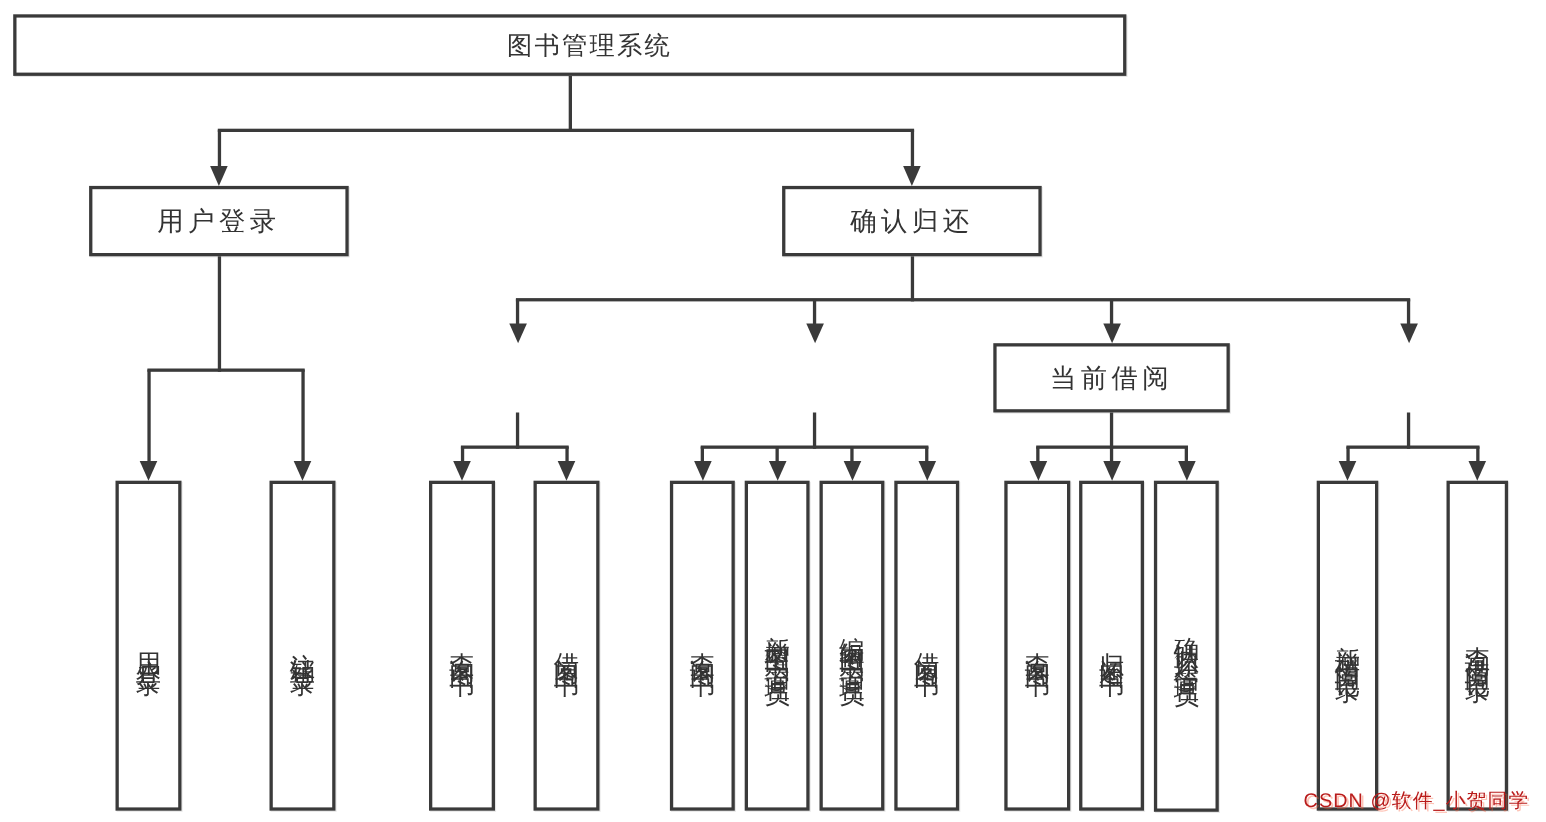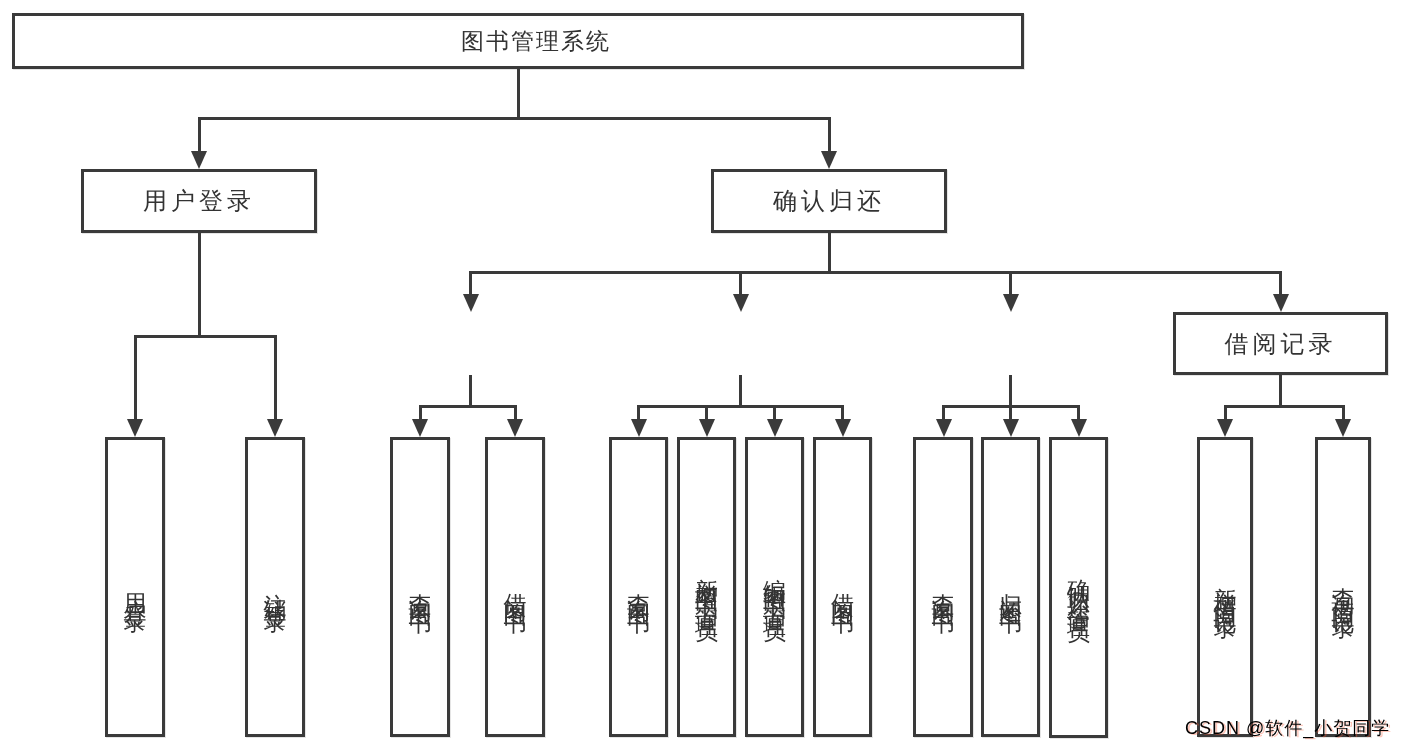--- a/index.html
+++ b/index.html
@@ -19,36 +19,36 @@
     font-size:23px; letter-spacing:6px; line-height:1;
   }
   .line { position:absolute; background:#3a3a3a; }
   .arrowhead {
     position:absolute; width:0; height:0;
     border-left:8px solid transparent; border-right:8px solid transparent;
     border-top:18px solid #3a3a3a;
   }
   .watermark {
     position:absolute; left:1185px; top:716px; white-space:nowrap;
-    font-size:18px; letter-spacing:1px; color:#000000;
+    font-size:18px; letter-spacing:1px; color:#b91c1c;
     text-shadow:2px 1px 0 rgba(252,85,49,0.35);
     z-index:5;
   }
 </style>
 </head>
 <body>
 
 <div class="canvas">
 
   <div class="node hnode rootnode" style="left:12px; top:13px; width:1012px; height:56px;">图书管理系统</div>
 
   <div class="node hnode" style="left:81px; top:169px; width:236px; height:64px;">用户登录</div>
   <div class="node hnode" style="left:711px; top:169px; width:236px; height:64px;">确认归还</div>
 
-  <div class="node hnode" style="left:1173px; top:312px; width:215px; height:63px;">借阅记录</div>
+  <div class="node hnode" style="left:903px; top:312px; width:215px; height:63px;">当前借阅</div>
 
   <div class="node vnode" style="left:105px; top:437px; width:60px; height:300px;">用户登录</div>
   <div class="node vnode" style="left:245px; top:437px; width:60px; height:300px;">注销登录</div>
 
   <div class="node vnode" style="left:390px; top:437px; width:60px; height:300px;">查询图书</div>
   <div class="node vnode" style="left:485px; top:437px; width:60px; height:300px;">借阅图书</div>
 
   <div class="node vnode" style="left:609px; top:437px; width:59px; height:300px;">查询图书</div>
   <div class="node vnode" style="left:677px; top:437px; width:59px; height:300px;">新增图书（管理员）</div>
   <div class="node vnode" style="left:745px; top:437px; width:59px; height:300px;">编辑图书（管理员）</div>

